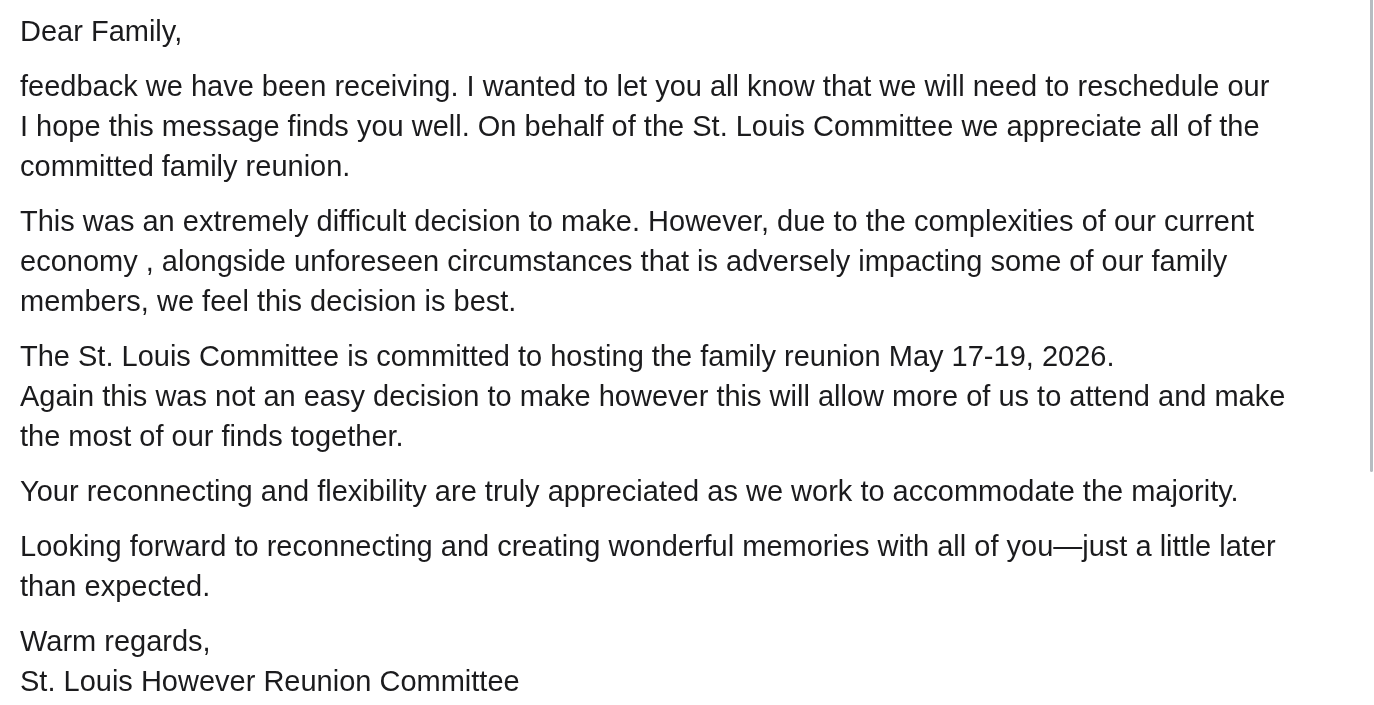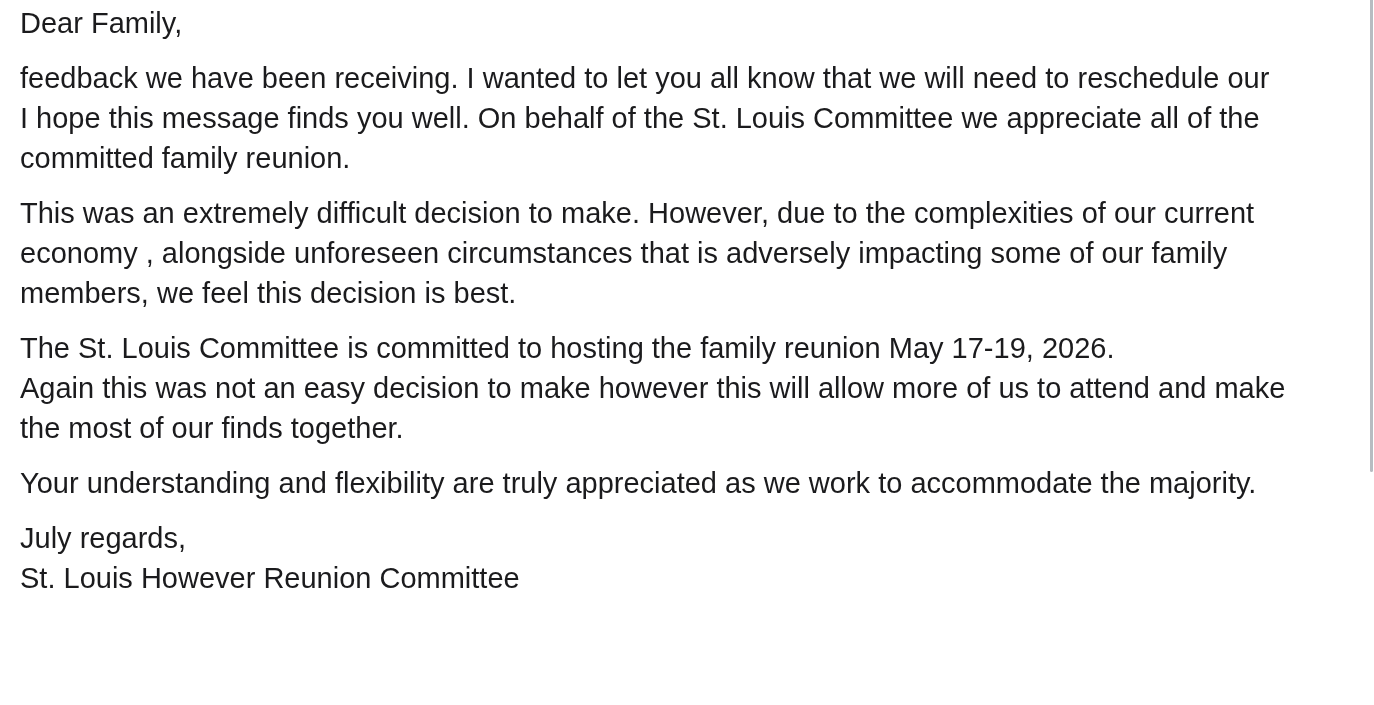--- a/index.html
+++ b/index.html
@@ -16,21 +16,21 @@
     left: 20px;
     right: 0;
     font-family: "Liberation Sans", sans-serif;
     font-size: 29px;
     line-height: 40px;
     color: #1b1b1d;
     font-weight: 400;
     letter-spacing: 0px;
   }
   .paragraph {
-    margin: 0 0 15px 0;
+    margin: 8px 0 15px 0;
   }
   .line {
     white-space: nowrap;
   }
   .scrollbar {
     position: absolute;
     top: 0;
     right: 1px;
     width: 3px;
     height: 472px;
@@ -59,24 +59,28 @@
     <div class="line">members, we feel this decision is best.</div>
   </div>
 
   <div class="paragraph">
     <div class="line">The St. Louis Committee is committed to hosting the family reunion May 17-19, 2026.</div>
     <div class="line">Again this was not an easy decision to make however this will allow more of us to attend and make</div>
     <div class="line">the most of our finds together.</div>
   </div>
 
   <div class="paragraph">
-    <div class="line">Your understanding and flexibility are truly appreciated as we work to accommodate the majority.</div>
+    <div class="line">Your reconnecting and flexibility are truly appreciated as we work to accommodate the majority.</div>
   </div>
 
+  <div class="paragraph">
+    <div class="line">Looking forward to reconnecting and creating wonderful memories with all of you—just a little later</div>
+    <div class="line">than expected.</div>
+  </div>
 
   <div class="paragraph">
-    <div class="line">July regards,</div>
+    <div class="line">Warm regards,</div>
     <div class="line">St. Louis However Reunion Committee</div>
   </div>
 
 </div>
 
 <div class="scrollbar"></div>
 
 </body></html>

